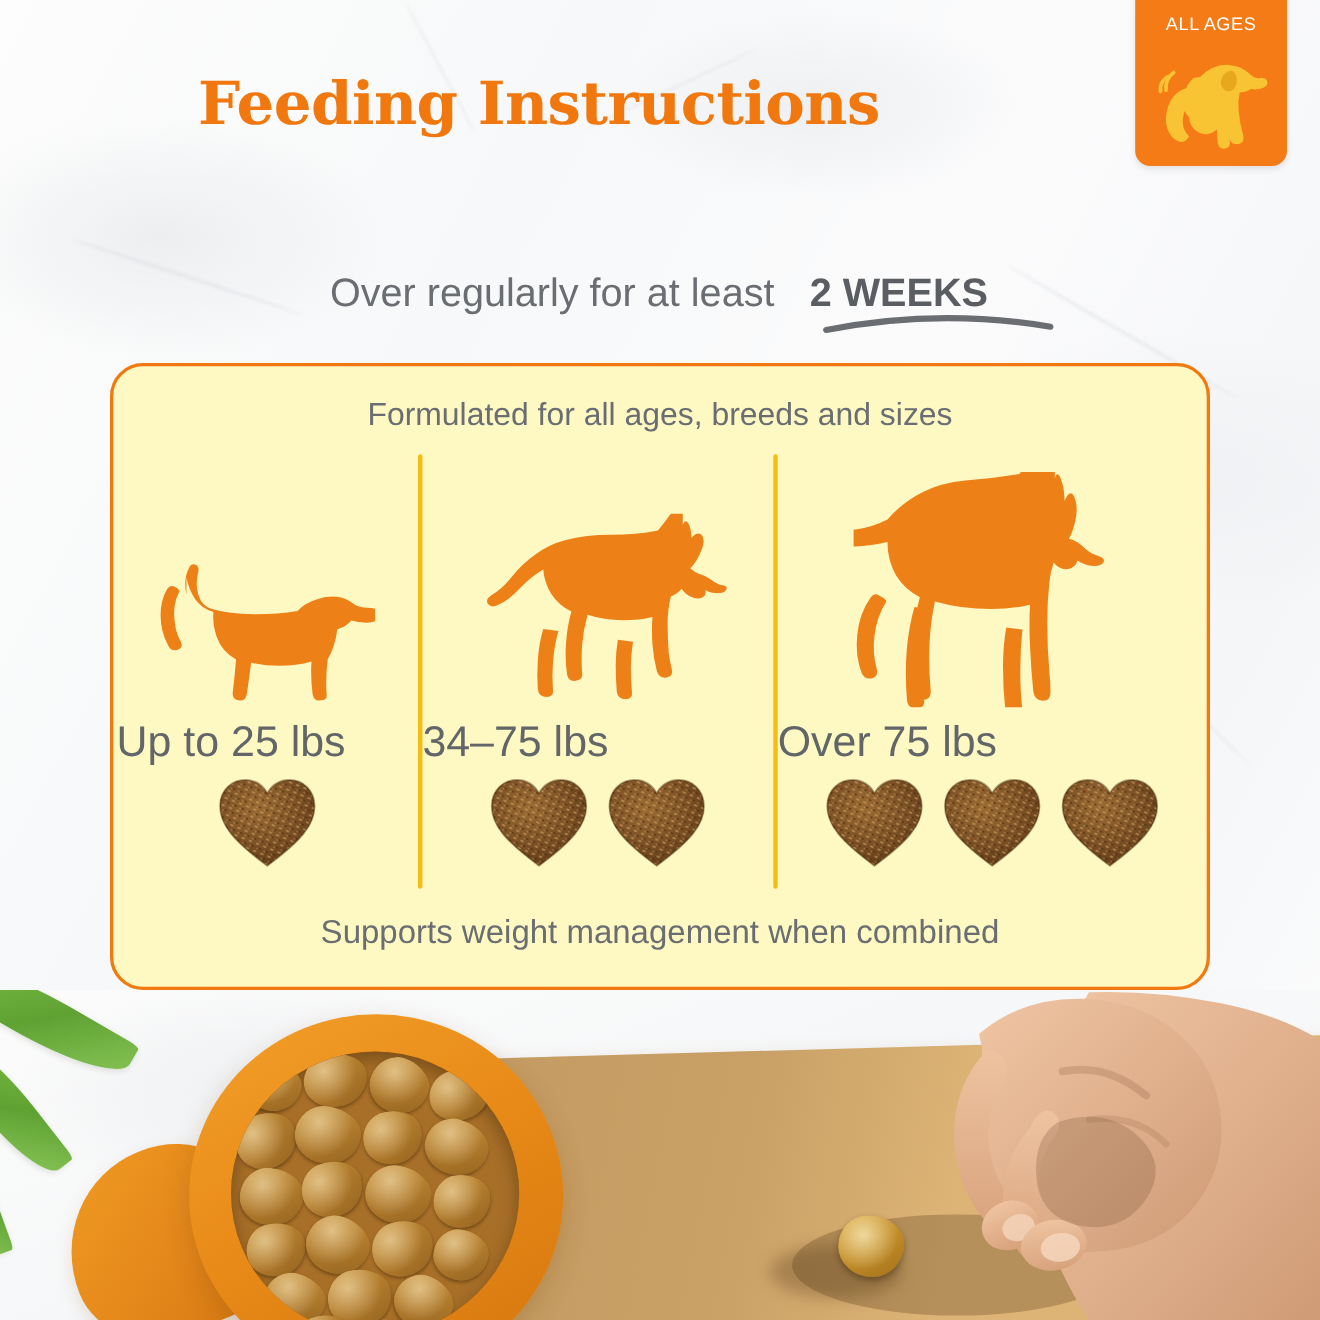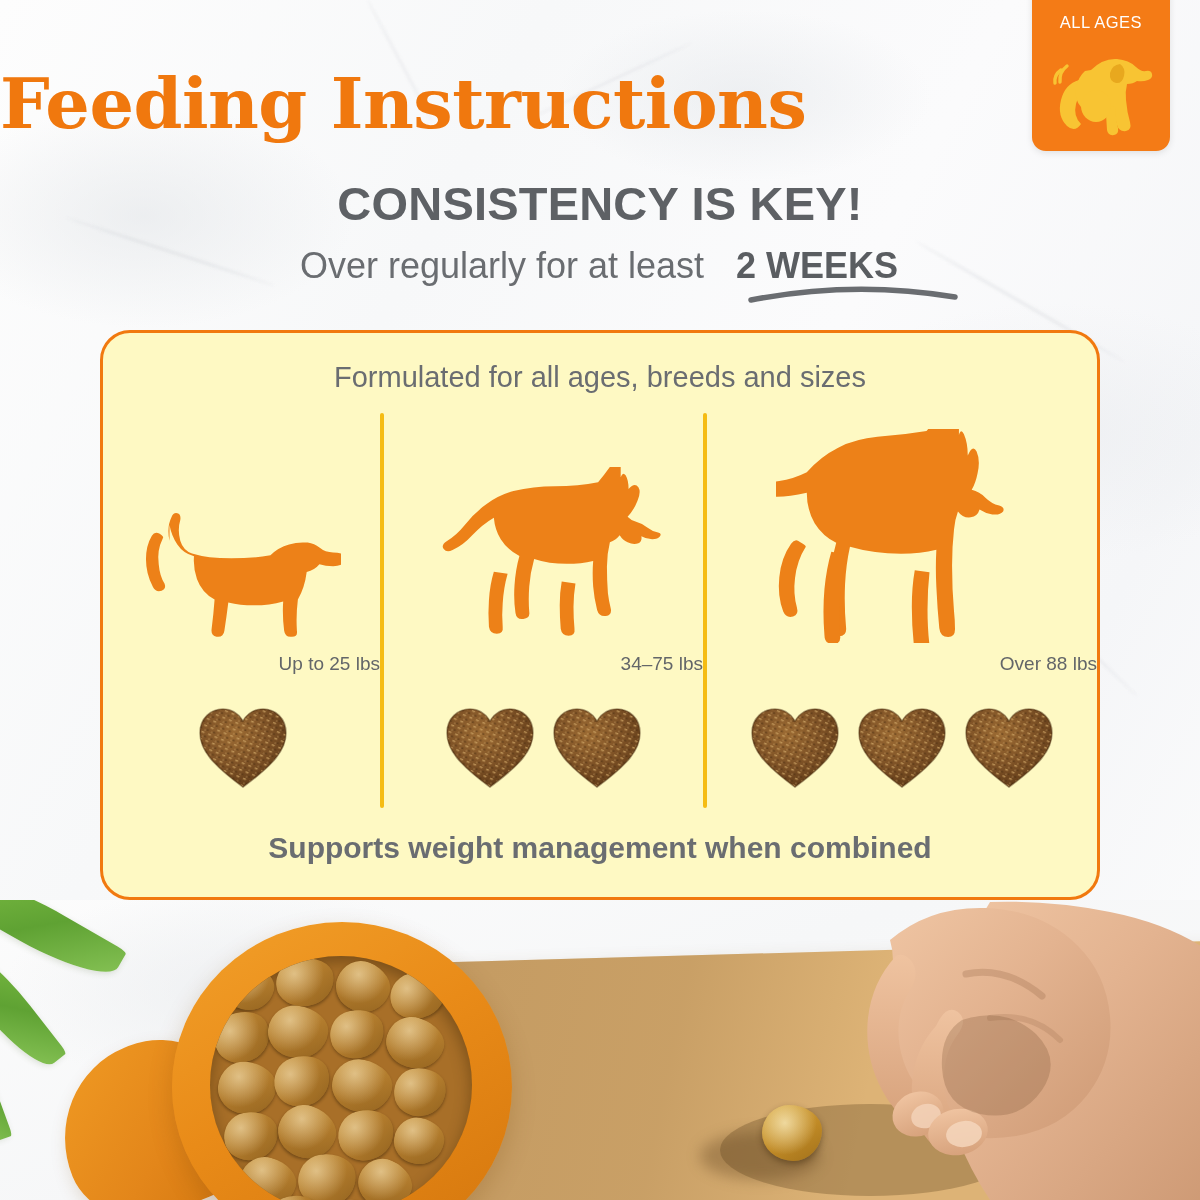--- a/index.html
+++ b/index.html
@@ -50,23 +50,24 @@
     text-align:center;
     color:#ffffff;
     font-size:16.5px; font-weight:normal;
     letter-spacing:.5px;
   }
   .badge-dog { position:absolute; left:17px; top:50px; width:106px; height:100px; }
 
   
   .title {
     position:absolute; top:62px; left:0; width:980px;
+    text-align:center;
     font-family:"DejaVu Serif", serif;
     font-weight:bold;
-    font-size:70px;
+    font-size:54px;
     letter-spacing:-.5px;
     color:#F0780E;
     z-index:4;
   }
   .subtitle {
     position:absolute; top:176px; left:0; width:1200px;
     text-align:center;
     font-size:47px; font-weight:bold;
     letter-spacing:.2px;
     color:#5E6165;
@@ -134,40 +135,39 @@
   .c1 .dog-wrap { top:20px; height:214px; }
   .c2 .dog-wrap { top:20px; height:214px; }
   .c3 .dog-wrap { top:20px; height:214px; }
 
   .c1 .dog-wrap svg { width:196px; height:140px; }
   .c2 .dog-wrap svg { width:236px; height:176px; }
   .c3 .dog-wrap svg { width:252px; height:214px; }
 
   .weight-label {
     position:absolute; top:244px; left:0; width:100%;
-    text-align:right;
-    font-size:19px;
+    text-align:left;
+    font-size:39px;
     color:#636669;
   }
 
   .kibble-row {
     position:absolute; top:296px; left:0; width:100%;
     display:flex; justify-content:center; align-items:center;
     gap:15px;
   }
 
   
   .kibble { width:92px; height:86px; flex:0 0 auto; }
 
   .card-footer {
     position:absolute; left:0; bottom:30px; width:100%;
     text-align:center;
     font-size:30px; line-height:1.22;
     color:#6A6D71;
-    font-weight:bold;
   }
 
   
   .photo {
     position:absolute; left:0; top:900px;
     width:1200px; height:300px;
     overflow:hidden;
     z-index:1;
   }
   .photo-bg {
@@ -318,21 +318,20 @@
 
       <path d="M66 70 q1 14 3 22 q1 6 -4 7 q-6 1 -7 -5 q-1 -12 -1 -23 z" fill="#F8C433"></path>
 
       <ellipse cx="47" cy="70" rx="15" ry="16" fill="#F8C433"></ellipse>
 
       <path d="M71 28 q-8 1 -10 9 q-1 8 6 10 q6 1 8 -7 q2 -8 -4 -12 z" fill="#E8A81E"></path>
     </svg>
   </div>
 
   <div class="title">Feeding Instructions</div>
-  <div class="subtitle">CONSISTENCY IS KEY!</div>
   <div class="tagline">
     <span>Over regularly for at least </span><span class="wk">2 WEEKS</span>
   </div>
   <svg class="swoosh" viewBox="0 0 210 20">
     <path d="M3 17 Q105 -3 207 14" stroke="#6A6D71" stroke-width="5.5" fill="none" stroke-linecap="round"></path>
   </svg>
 
   <div class="card">
 
     <div class="card-heading">Formulated for all ages, breeds and sizes</div>
@@ -466,21 +465,21 @@
             q14 -16 32 -25
             q18 -9 40 -11
             q26 -2 50 -6
             q12 -14 22 -30
             q8 -12 11 -26 z"></path>
           <path fill="#ED8118" d="M72 128 q-5 18 -7 40 q-2 22 0 43 q1 8 -7 8 q-9 0 -9 -9 q-2 -24 0 -47 q2 -21 7 -38 z"></path>
           <path fill="#ED8118" d="M156 146 q-2 18 -2 38 q0 20 2 36 q1 8 -7 8 q-9 0 -9 -9 q-2 -18 -2 -38 q0 -20 3 -37 z"></path>
           <path fill="#ED8118" d="M30 120 q-9 14 -11 32 q-2 16 2 30 q2 7 -4 9 q-7 2 -10 -5 q-6 -16 -4 -35 q2 -20 12 -34 q4 -6 9 -2 q6 3 6 5 z"></path>
         </svg>
       </div>
-      <div class="weight-label">Over 88 lbs</div>
+      <div class="weight-label">Over 75 lbs</div>
       <div class="kibble-row">
         <svg class="kibble" viewBox="0 0 92 86">
           <path d="M46 82 C16 60 3 45 3 28 C3 13 14 4 26 4 C35 4 42 9 46 16 C50 9 57 4 66 4 C78 4 89 13 89 28 C89 45 76 60 46 82 Z" fill="url(#kg1)"></path>
           <path d="M46 82 C16 60 3 45 3 28 C3 13 14 4 26 4 C35 4 42 9 46 16 C50 9 57 4 66 4 C78 4 89 13 89 28 C89 45 76 60 46 82 Z" fill="url(#kspeck)"></path>
           <path d="M46 82 C16 60 3 45 3 28 C3 13 14 4 26 4 C35 4 42 9 46 16 C50 9 57 4 66 4 C78 4 89 13 89 28 C89 45 76 60 46 82 Z" fill="none" stroke="#4A2C10" stroke-width="1.6" opacity=".45"></path>
         </svg>
         <svg class="kibble" viewBox="0 0 92 86">
           <path d="M46 82 C16 60 3 45 3 28 C3 13 14 4 26 4 C35 4 42 9 46 16 C50 9 57 4 66 4 C78 4 89 13 89 28 C89 45 76 60 46 82 Z" fill="url(#kg1)"></path>
           <path d="M46 82 C16 60 3 45 3 28 C3 13 14 4 26 4 C35 4 42 9 46 16 C50 9 57 4 66 4 C78 4 89 13 89 28 C89 45 76 60 46 82 Z" fill="url(#kspeck)"></path>
           <path d="M46 82 C16 60 3 45 3 28 C3 13 14 4 26 4 C35 4 42 9 46 16 C50 9 57 4 66 4 C78 4 89 13 89 28 C89 45 76 60 46 82 Z" fill="none" stroke="#4A2C10" stroke-width="1.6" opacity=".45"></path>

